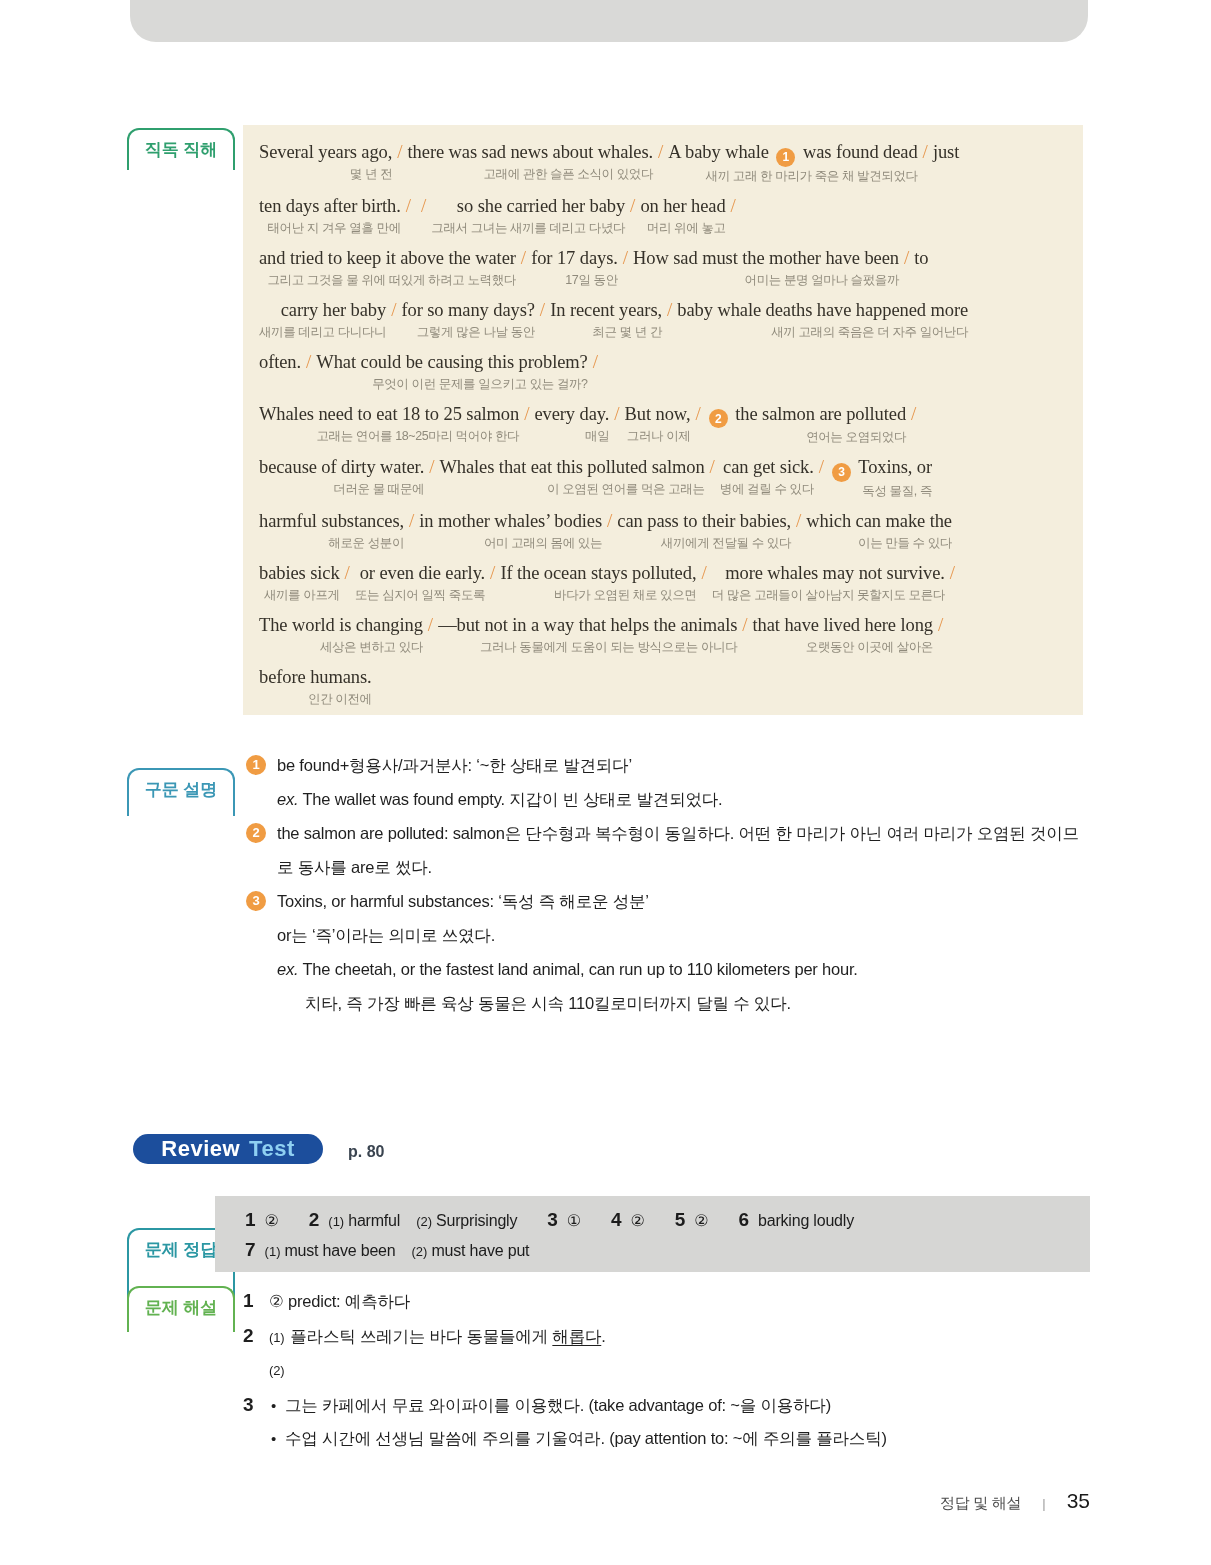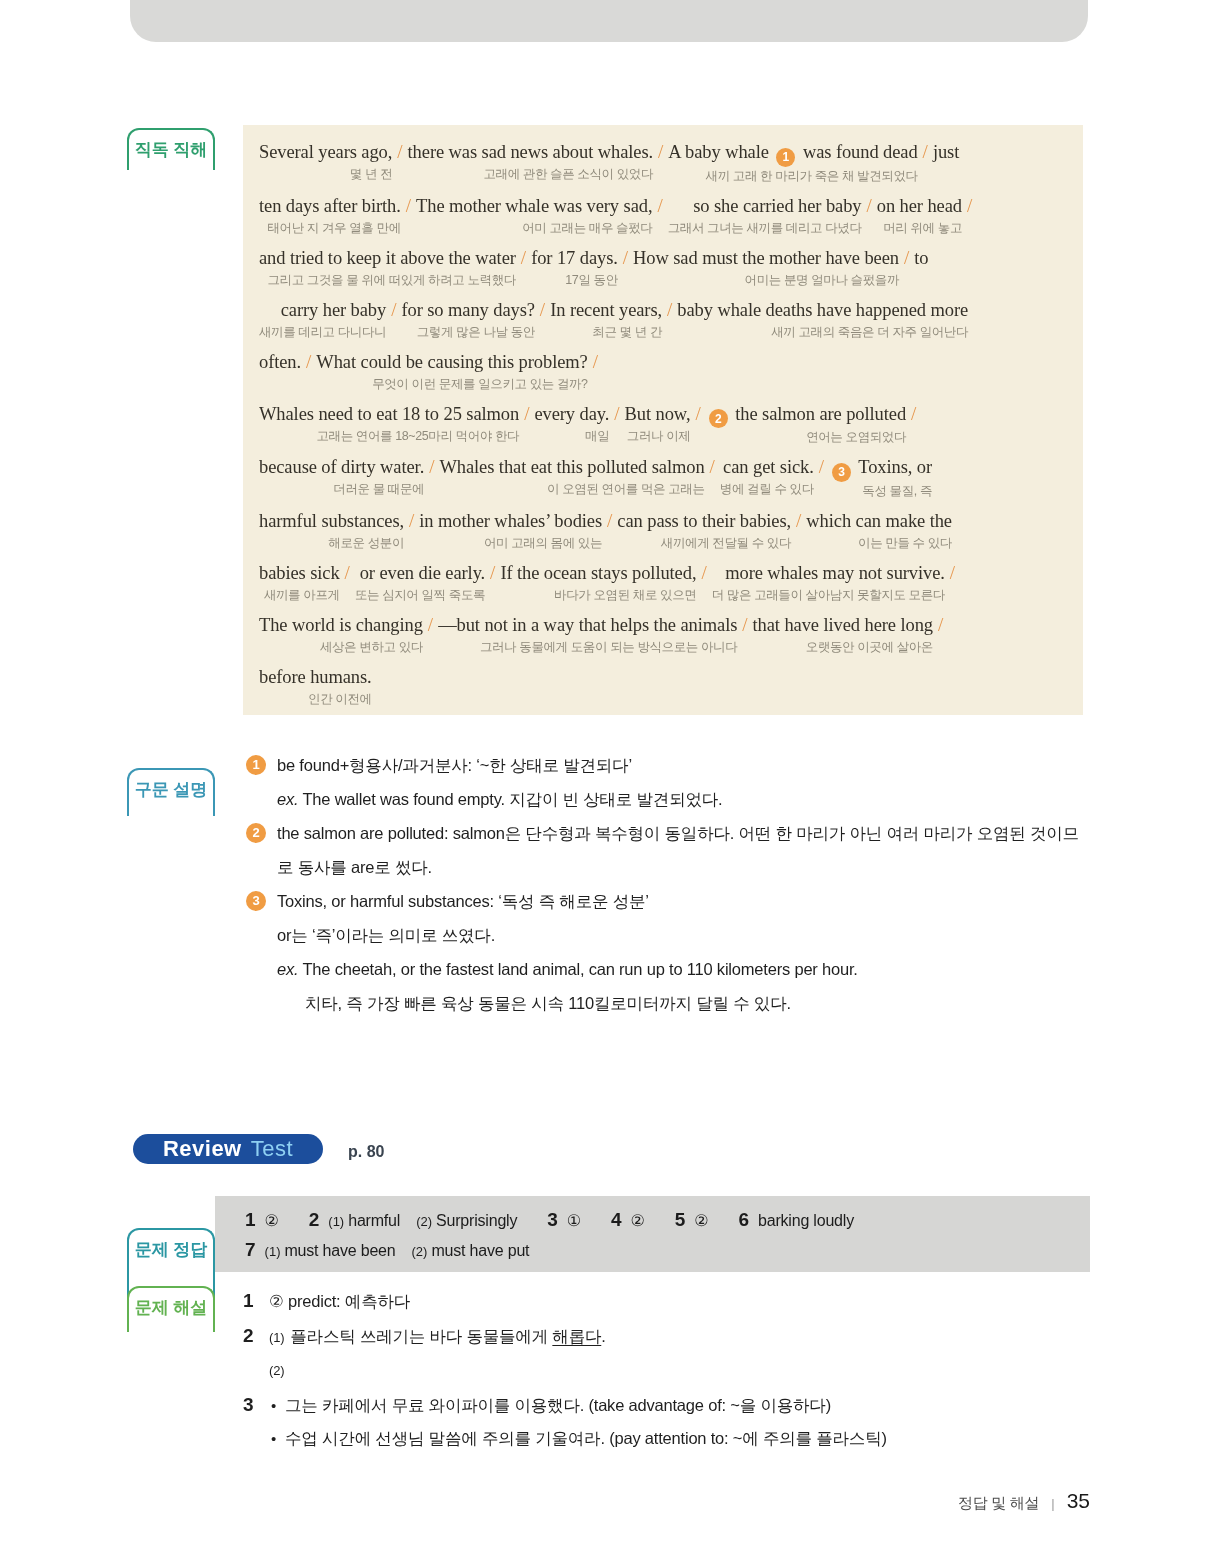--- a/index.html
+++ b/index.html
@@ -7,21 +7,21 @@
     width:1211px;height:1565px;position:relative;background:#ffffff;
     font-family:"Liberation Sans", sans-serif;color:#222;
     overflow:hidden;
   }
   
   .topbox{position:absolute;left:130px;top:-26px;width:958px;height:68px;
     background:#d9d9d7;border-radius:26px;}
   
   .tab{position:absolute;background:#fff;border:2px solid;border-bottom:none;
     border-radius:12px 12px 0 0;text-align:center;font-weight:bold;font-size:17px;
-    box-sizing:border-box;padding-top:8px;width:88px;}
+    box-sizing:border-box;padding-top:8px;width:108px;}
   .tab-reading{left:127px;top:128px;height:42px;color:#2f9f6e;border-color:#2f9f6e;}
   .tab-syntax{left:127px;top:768px;height:48px;color:#3b97b5;border-color:#3b97b5;}
   .tab-answers{left:127px;top:1196px;height:76px;color:#2b97a3;border-color:#2b97a3;margin-top:32px;}
   .tab-expl{left:127px;top:1286px;height:46px;color:#62b251;border-color:#62b251;}
   
   .reading-box{position:absolute;left:243px;top:125px;width:840px;height:590px;
     background:#f4eedd;box-sizing:border-box;padding:14px 14px 0 16px;overflow:hidden;}
   .r-row{display:flex;align-items:flex-start;margin-bottom:7px;white-space:nowrap;text-align:right;}
   .seg{display:inline-block;vertical-align:top;}
   .seg-en{font-family:"Liberation Serif", serif;font-size:18.5px;line-height:26px;
@@ -39,42 +39,42 @@
   .s-hang{position:relative;padding-left:34px;}
   .s-hang .nbadge{position:absolute;left:0;top:7px;width:20px;height:20px;font-size:13px;}
   .s-ind{padding-left:34px;}
   .s-ind2{padding-left:62px;}
   .ex-it{font-style:italic;margin-right:4px;}
   
   .review-badge{position:absolute;left:133px;top:1134px;width:190px;height:30px;
     background:#1c4e9c;border-radius:19px;display:flex;align-items:center;
     justify-content:center;gap:9px;}
   .review-w{color:#ffffff;font-weight:bold;font-size:22px;letter-spacing:0.5px;}
-  .review-b{color:#8fd0f2;font-weight:normal;font-size:22px;letter-spacing:0.5px;}
+  .review-b{color:#8fd0f2;font-weight:bold;font-size:22px;letter-spacing:0.5px;}
   .page-ref{position:absolute;left:348px;top:1143px;font-weight:bold;font-size:16px;
     color:#3a4450;}
   
   .answers-strip{position:absolute;left:215px;top:1196px;width:875px;height:76px;
     background:#d6d6d4;box-sizing:border-box;padding:10px 0 0 30px;}
   .a-row{display:flex;align-items:baseline;line-height:28px;white-space:nowrap;}
   .a-item{display:inline-flex;align-items:baseline;margin-right:30px;}
   .a-num{font-weight:bold;font-size:19px;color:#1c1c1c;margin-right:9px;}
   .a-sub{font-size:13px;color:#1c1c1c;margin-right:4px;}
   .a-ans{font-size:16px;color:#1c1c1c;margin-right:16px;letter-spacing:-0.2px;}
   .a-item .a-ans:last-child{margin-right:0;}
   
   .expl-content{position:absolute;left:243px;top:1284px;width:860px;}
   .e-row{display:flex;align-items:baseline;font-size:16.5px;line-height:33.5px;
     color:#1f1f1f;letter-spacing:-0.2px;}
   .e-num{font-weight:bold;font-size:19px;width:26px;flex:0 0 26px;}
   .e-sub{font-size:13px;margin-right:6px;}
   .e-bullet{font-size:15px;margin:0 9px 0 2px;}
   .u{text-decoration:underline;text-underline-offset:3px;}
   
-  .footer{position:absolute;right:121px;top:1489px;display:flex;align-items:baseline;gap:12px;}
+  .footer{position:absolute;right:121px;top:1489px;display:flex;align-items:baseline;gap:21px;}
   .footer-label{font-size:15px;color:#4a4a4a;letter-spacing:-0.3px;}
   .footer-div{font-size:13px;color:#9a9a9a;}
   .footer-page{font-size:21px;font-weight:normal;color:#1a1a1a;}
 </style>
 </head>
 <body>
 
 <div class="topbox"></div>
 
 <div class="tab tab-reading">직독 직해</div>
@@ -99,24 +99,20 @@
         <div class="seg-en">just</div>
         <div class="seg-ko">&nbsp;</div>
       </span>
     </div>
     <div class="r-row">
       <span class="seg">
         <div class="seg-en">ten days after birth.</div>
         <div class="seg-ko">태어난 지 겨우 열흘 만에</div>
       </span>
       <span class="slash">/</span>
-      <span class="seg">
-        <div class="seg-en">The mother whale was very sad,</div>
-        <div class="seg-ko">어미 고래는 매우 슬펐다</div>
-      </span>
       <span class="slash">/</span>
       <span class="seg">
         <div class="seg-en">so she carried her baby</div>
         <div class="seg-ko">그래서 그녀는 새끼를 데리고 다녔다</div>
       </span>
       <span class="slash">/</span>
       <span class="seg">
         <div class="seg-en">on her head</div>
         <div class="seg-ko">머리 위에 놓고</div>
       </span>

